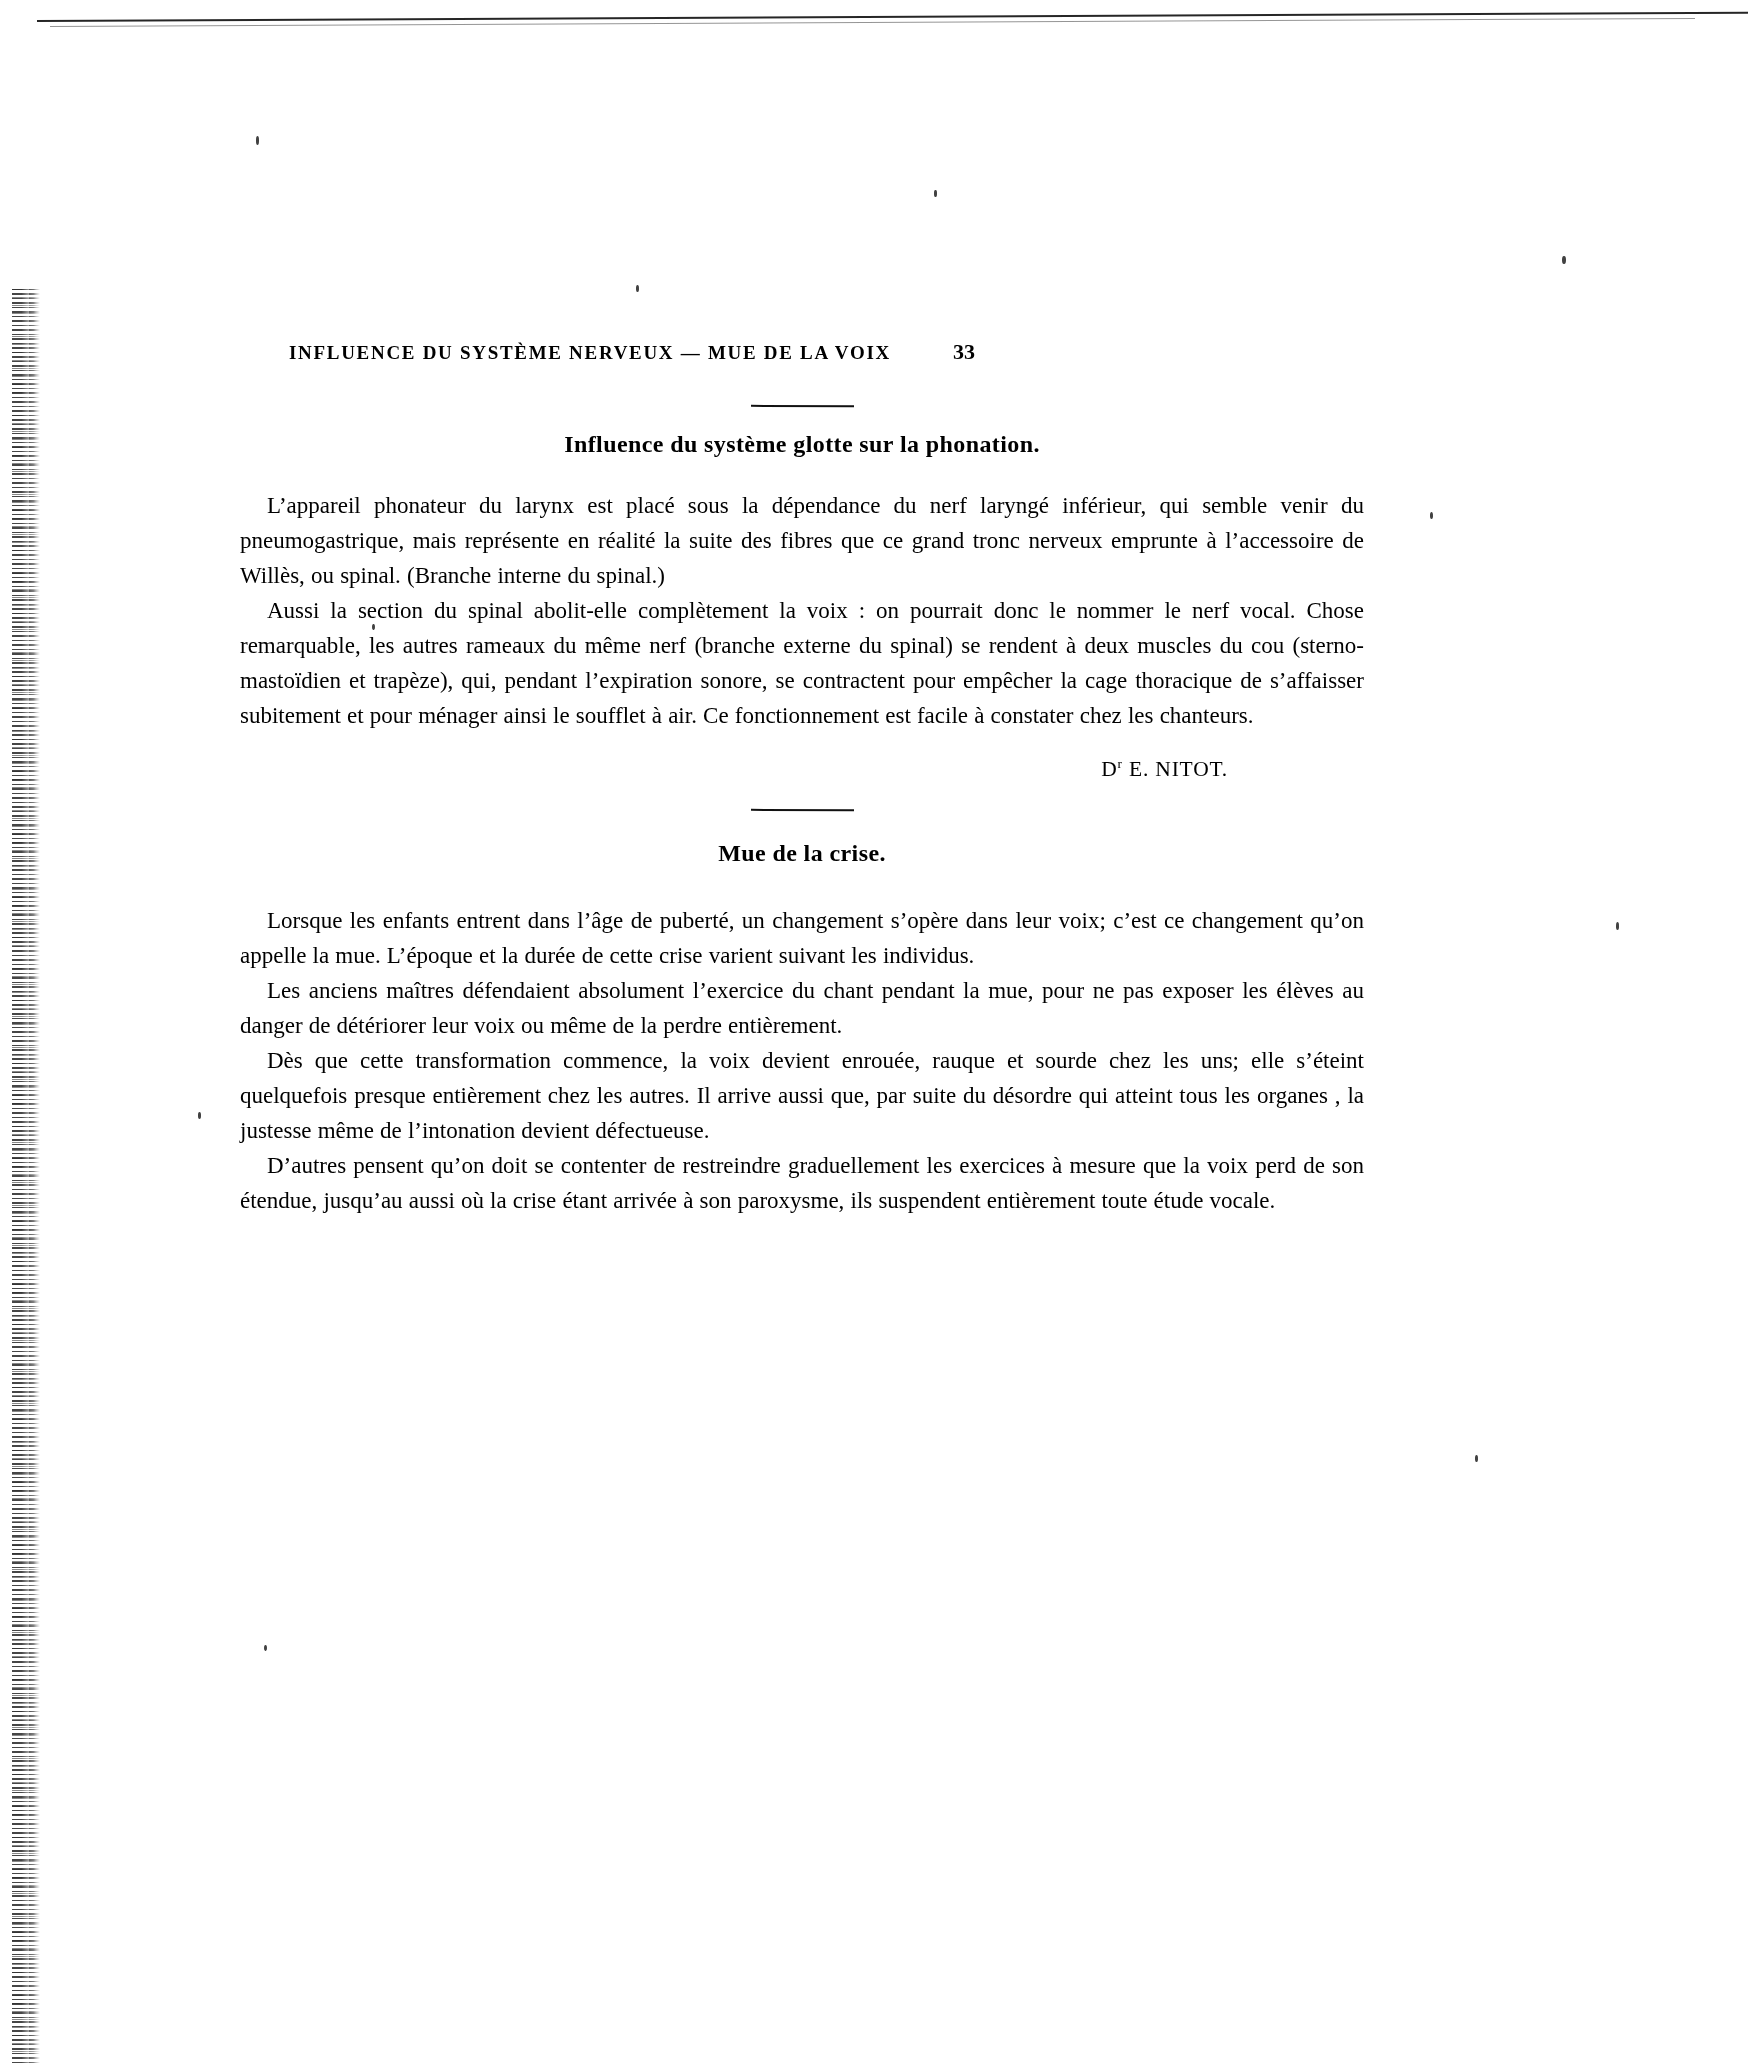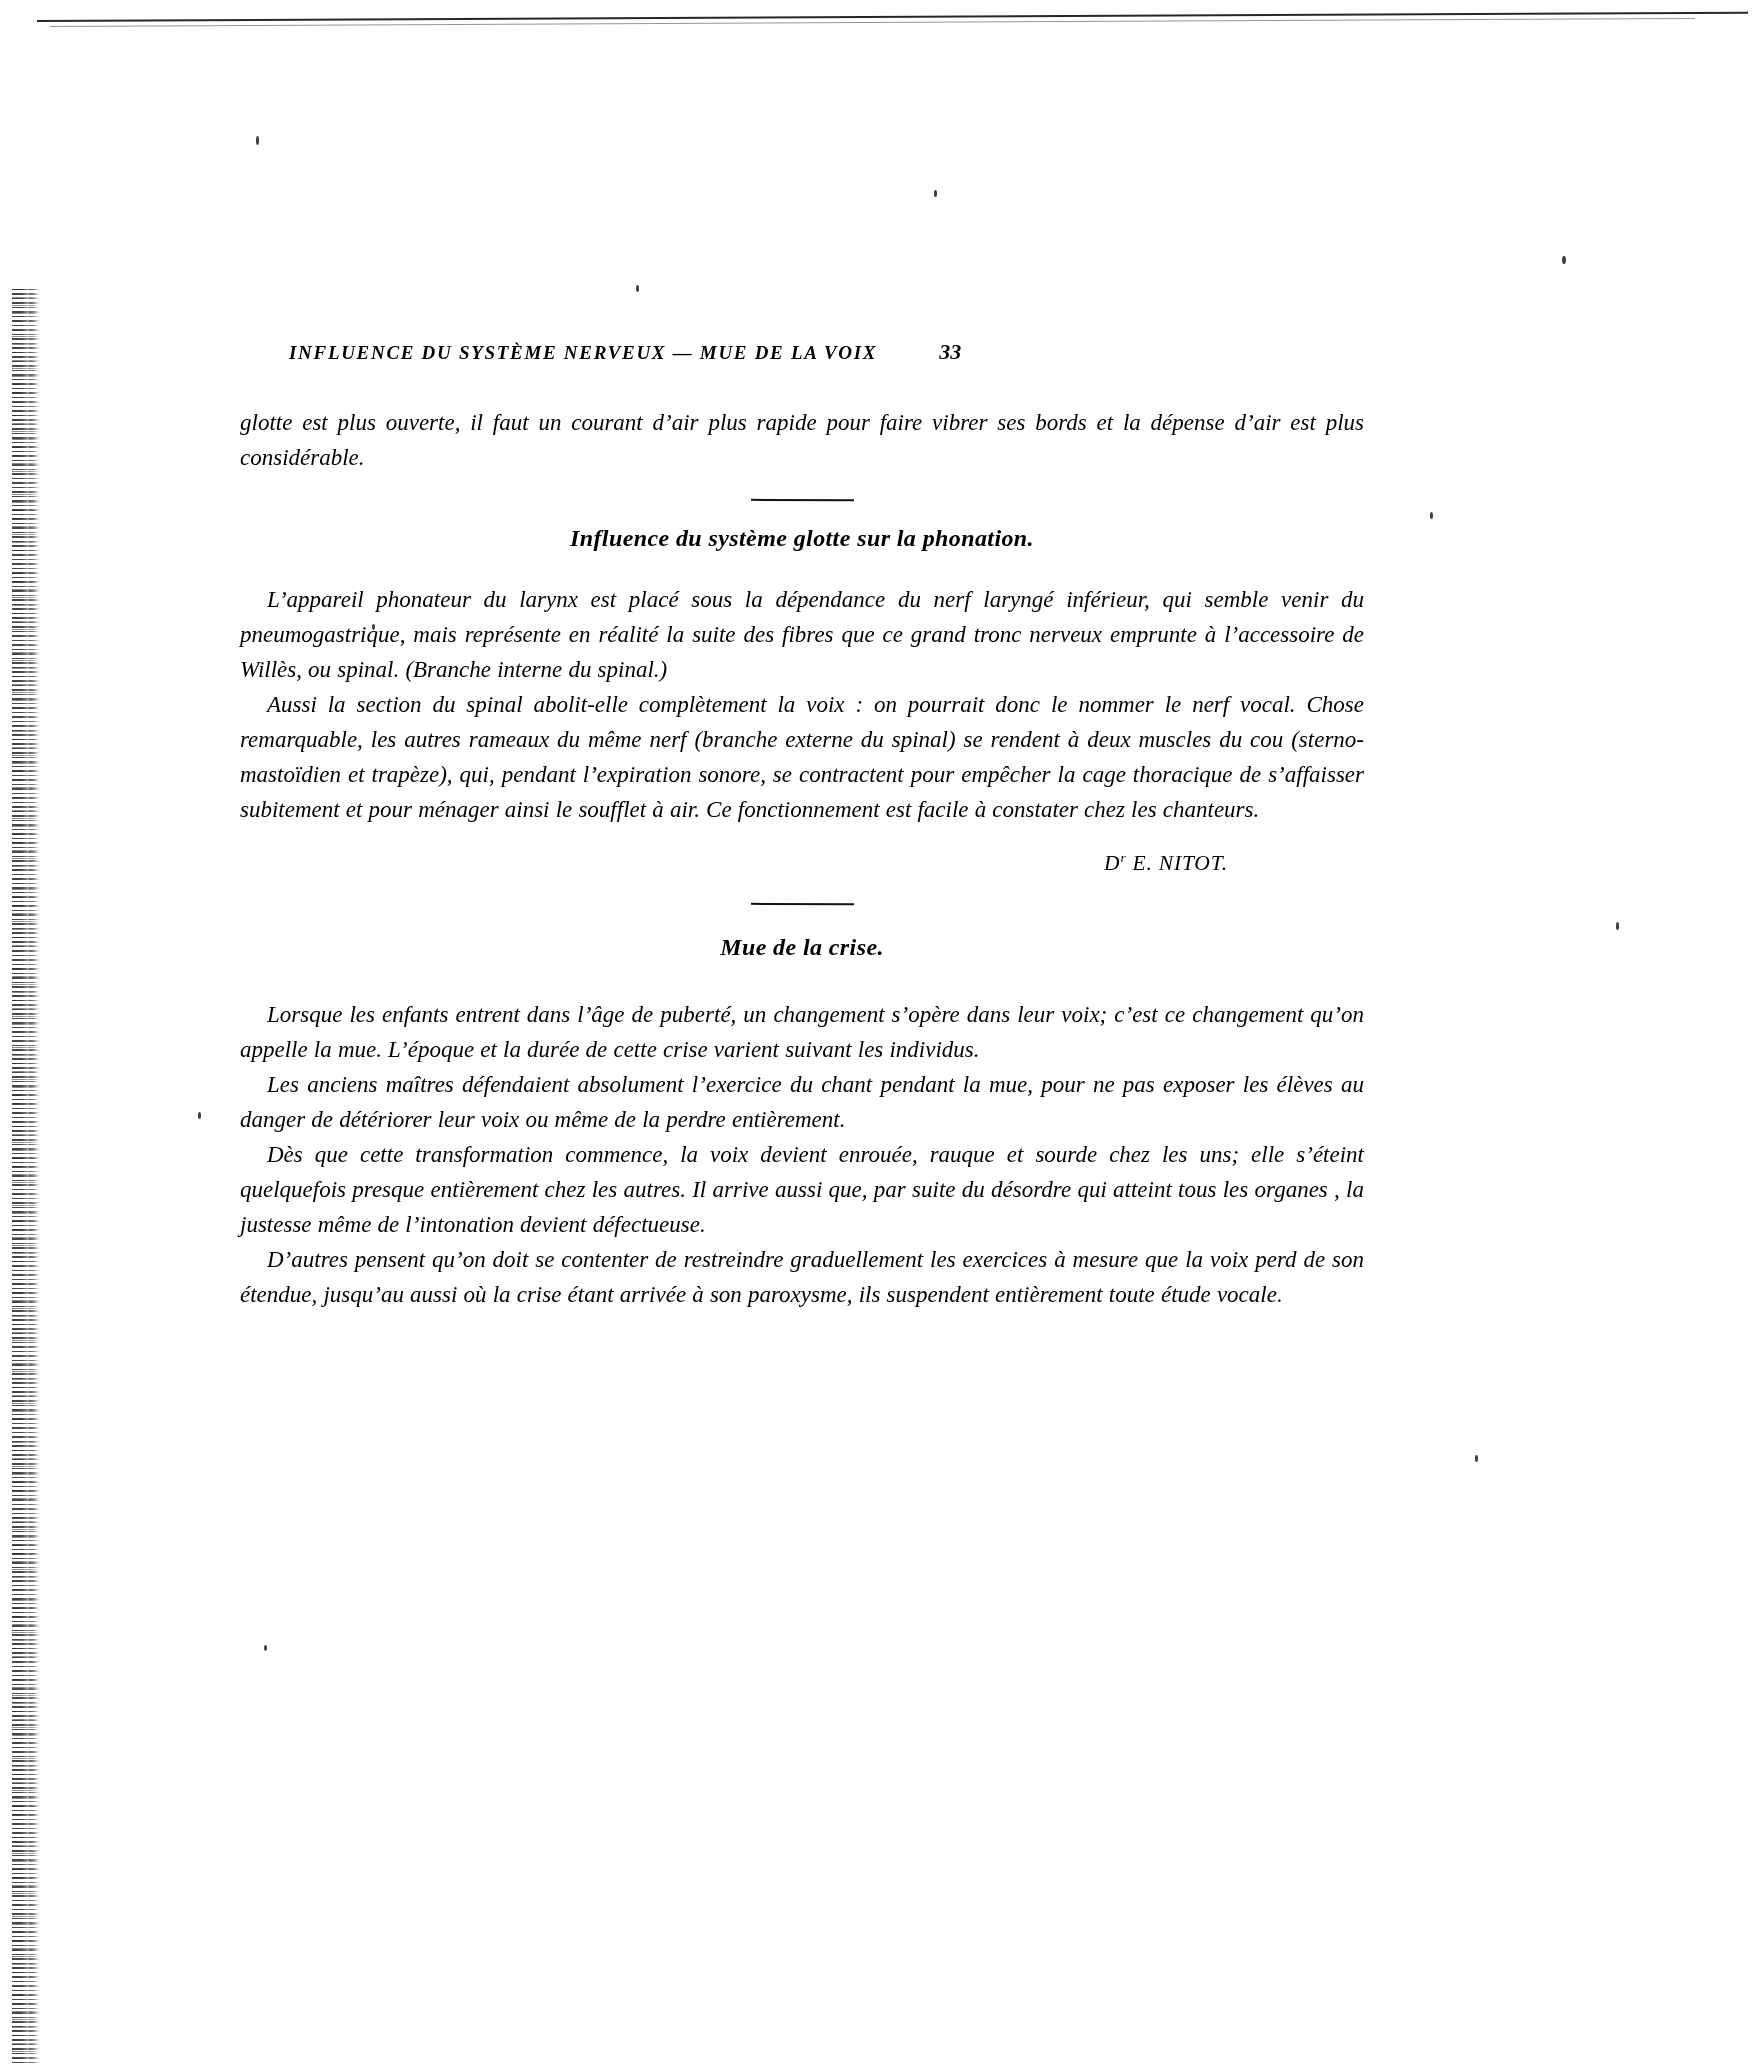--- a/index.html
+++ b/index.html
@@ -77,21 +77,20 @@
     border-radius: 50%;
     opacity: 0.8;
   }
 
   
   .textblock {
     position: absolute;
     left: 240px;
     top: 339px;
     width: 1124px;
-    font-style: italic;
   }
 
   .running-head {
     display: flex;
     align-items: baseline;
     justify-content: flex-start;
     font-size: 19px;
     letter-spacing: 1.7px;
     font-weight: 700;
     margin-bottom: 40px;
@@ -182,21 +181,20 @@
   <div class="speck" style="left:1475px; top:1455px; width:2.9px;  height:7.4px;"></div>
   <div class="speck" style="left:264px;  top:1645px; width:2.5px;  height:5.8px;"></div>
 
   <div class="textblock">
 
     <div class="running-head">
       <span class="rh-title">INFLUENCE DU SYSTÈME NERVEUX — MUE DE LA VOIX</span>
       <span class="rh-folio">33</span>
     </div>
 
-    <p class="body">glotte est plus ouverte, il faut un courant d’air plus rapide pour faire vibrer ses bords et la dépense d’air est plus considérable.</p>
 
     <div class="rule"></div>
 
     <h2 class="section-title">Influence du système glotte sur la phonation.</h2>
 
     <p class="body indent">L’appareil phonateur du larynx est placé sous la dépendance du nerf laryngé inférieur, qui semble venir du pneumogastrique, mais représente en réalité la suite des fibres que ce grand tronc nerveux emprunte à l’accessoire de Willès, ou spinal. (Branche interne du spinal.)</p>
 
     <p class="body indent">Aussi la section du spinal abolit-elle complètement la voix : on pourrait donc le nommer le nerf vocal. Chose remarquable, les autres rameaux du même nerf (branche externe du spinal) se rendent à deux muscles du cou (sterno-mastoïdien et trapèze), qui, pendant l’expiration sonore, se contractent pour empêcher la cage thoracique de s’affaisser subitement et pour ménager ainsi le soufflet à air. Ce fonctionnement est facile à constater chez les chanteurs.</p>
 
 

